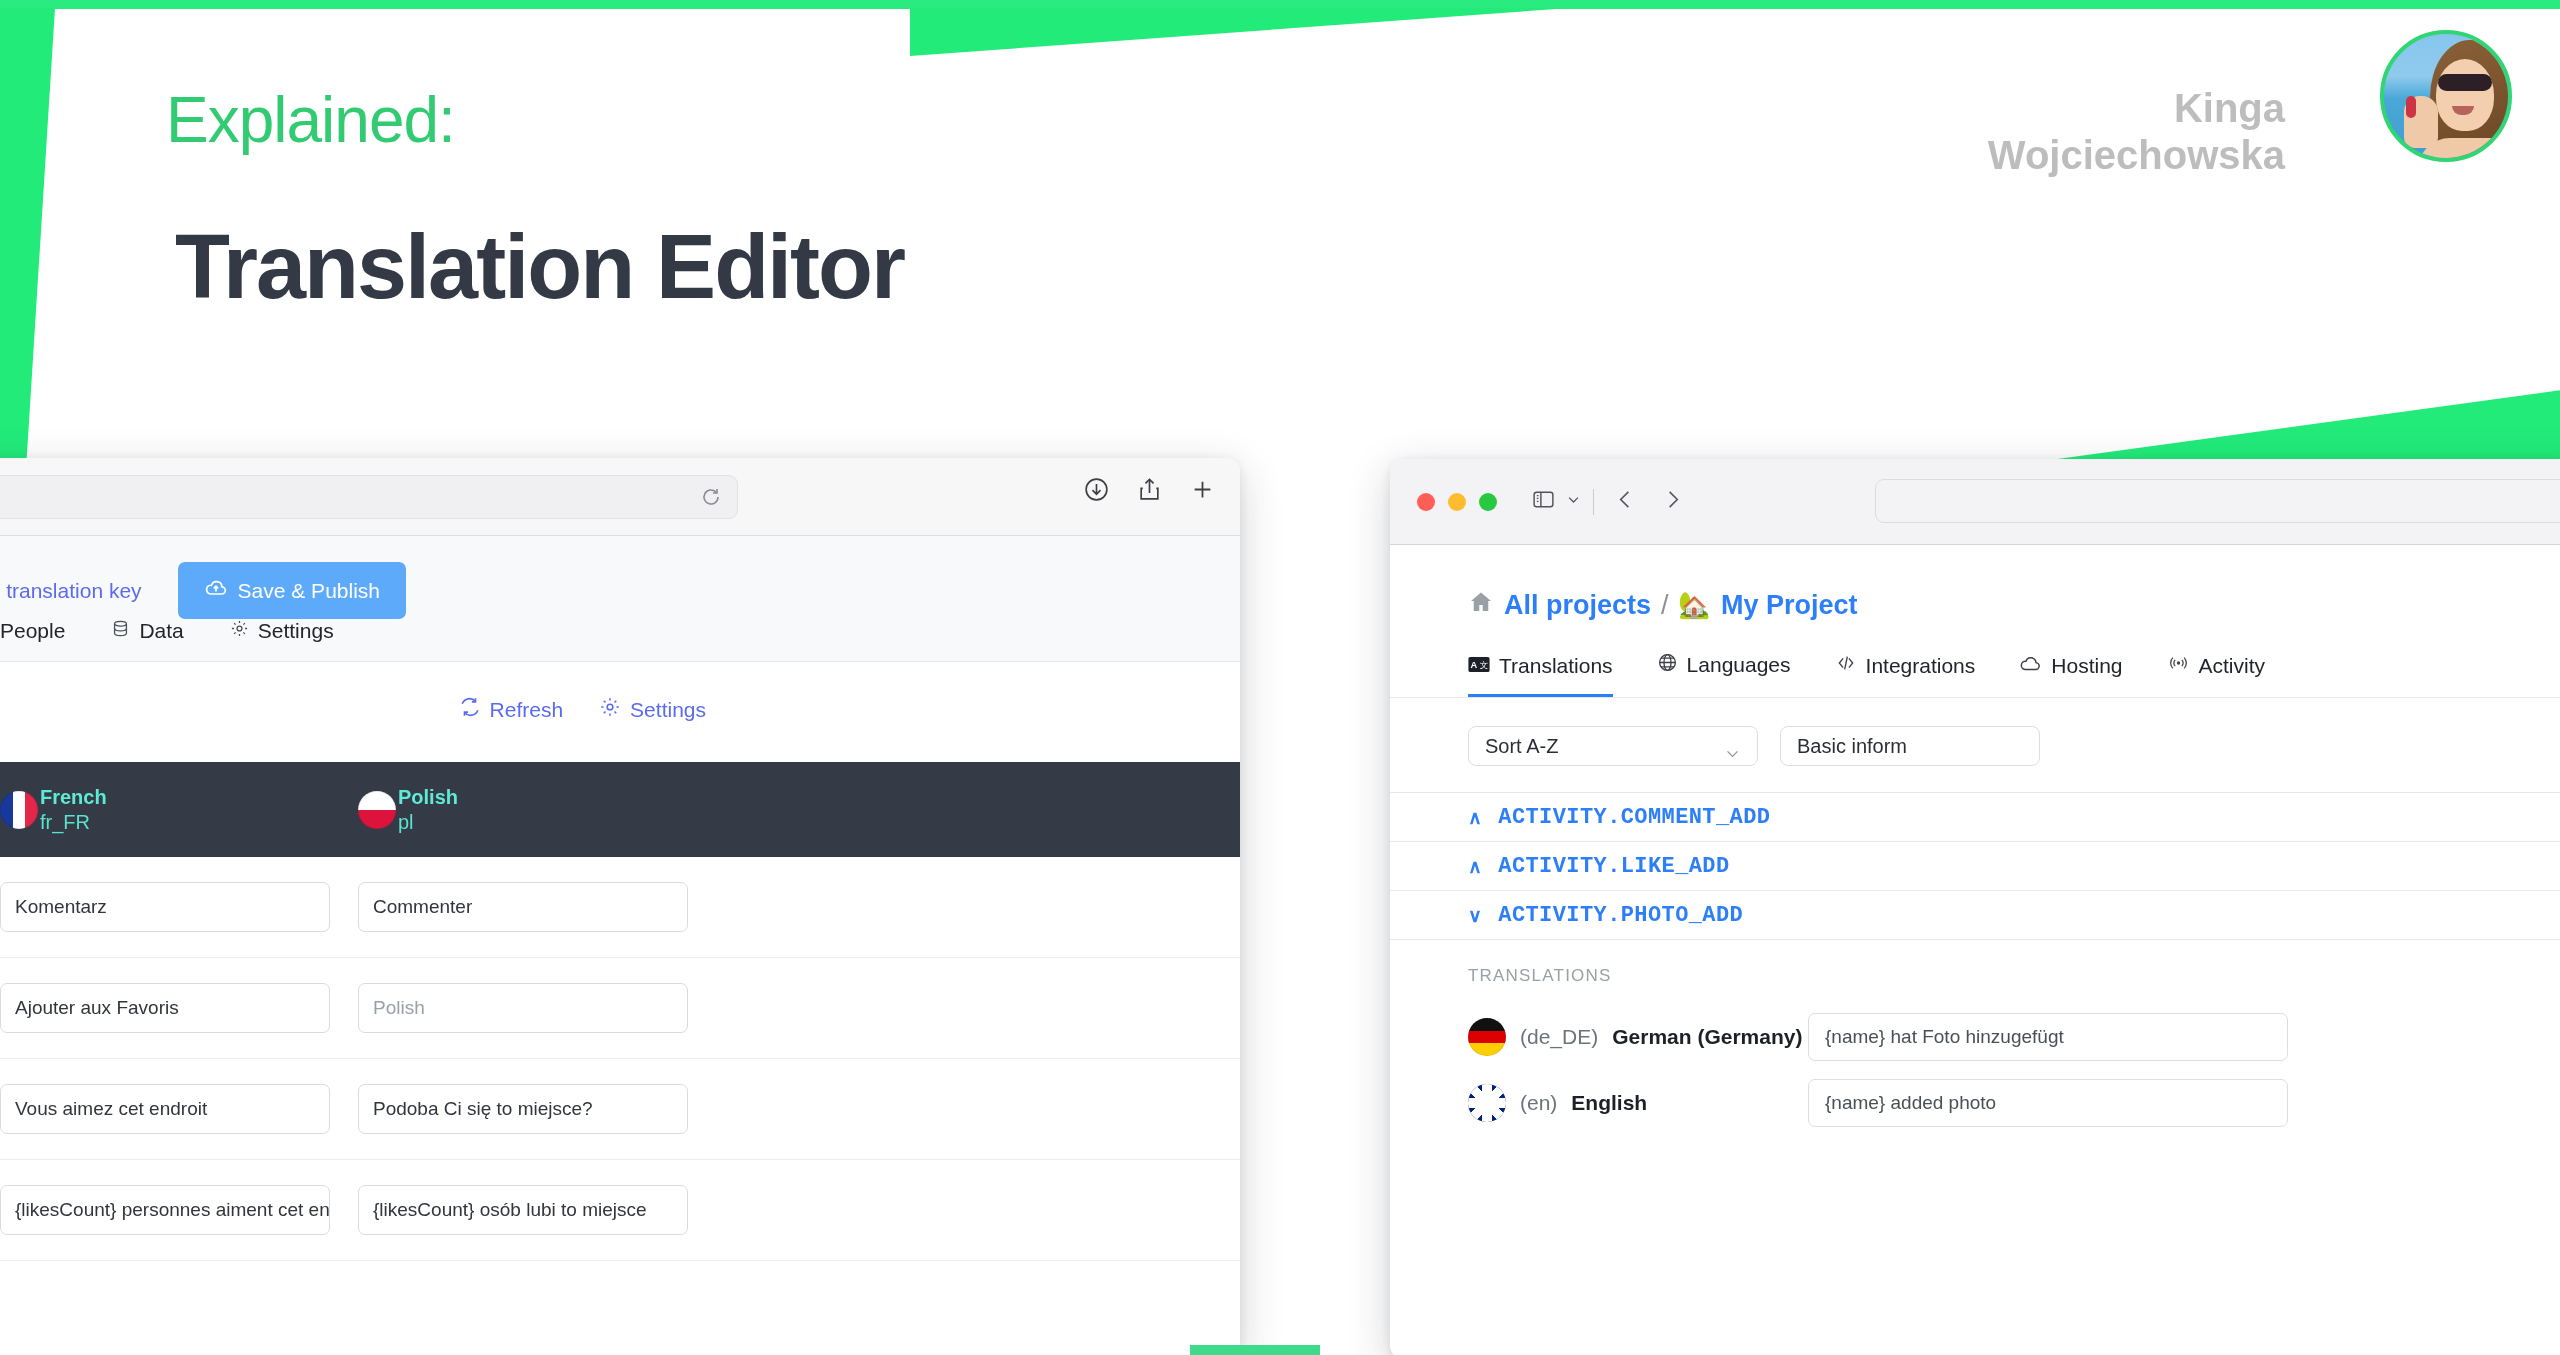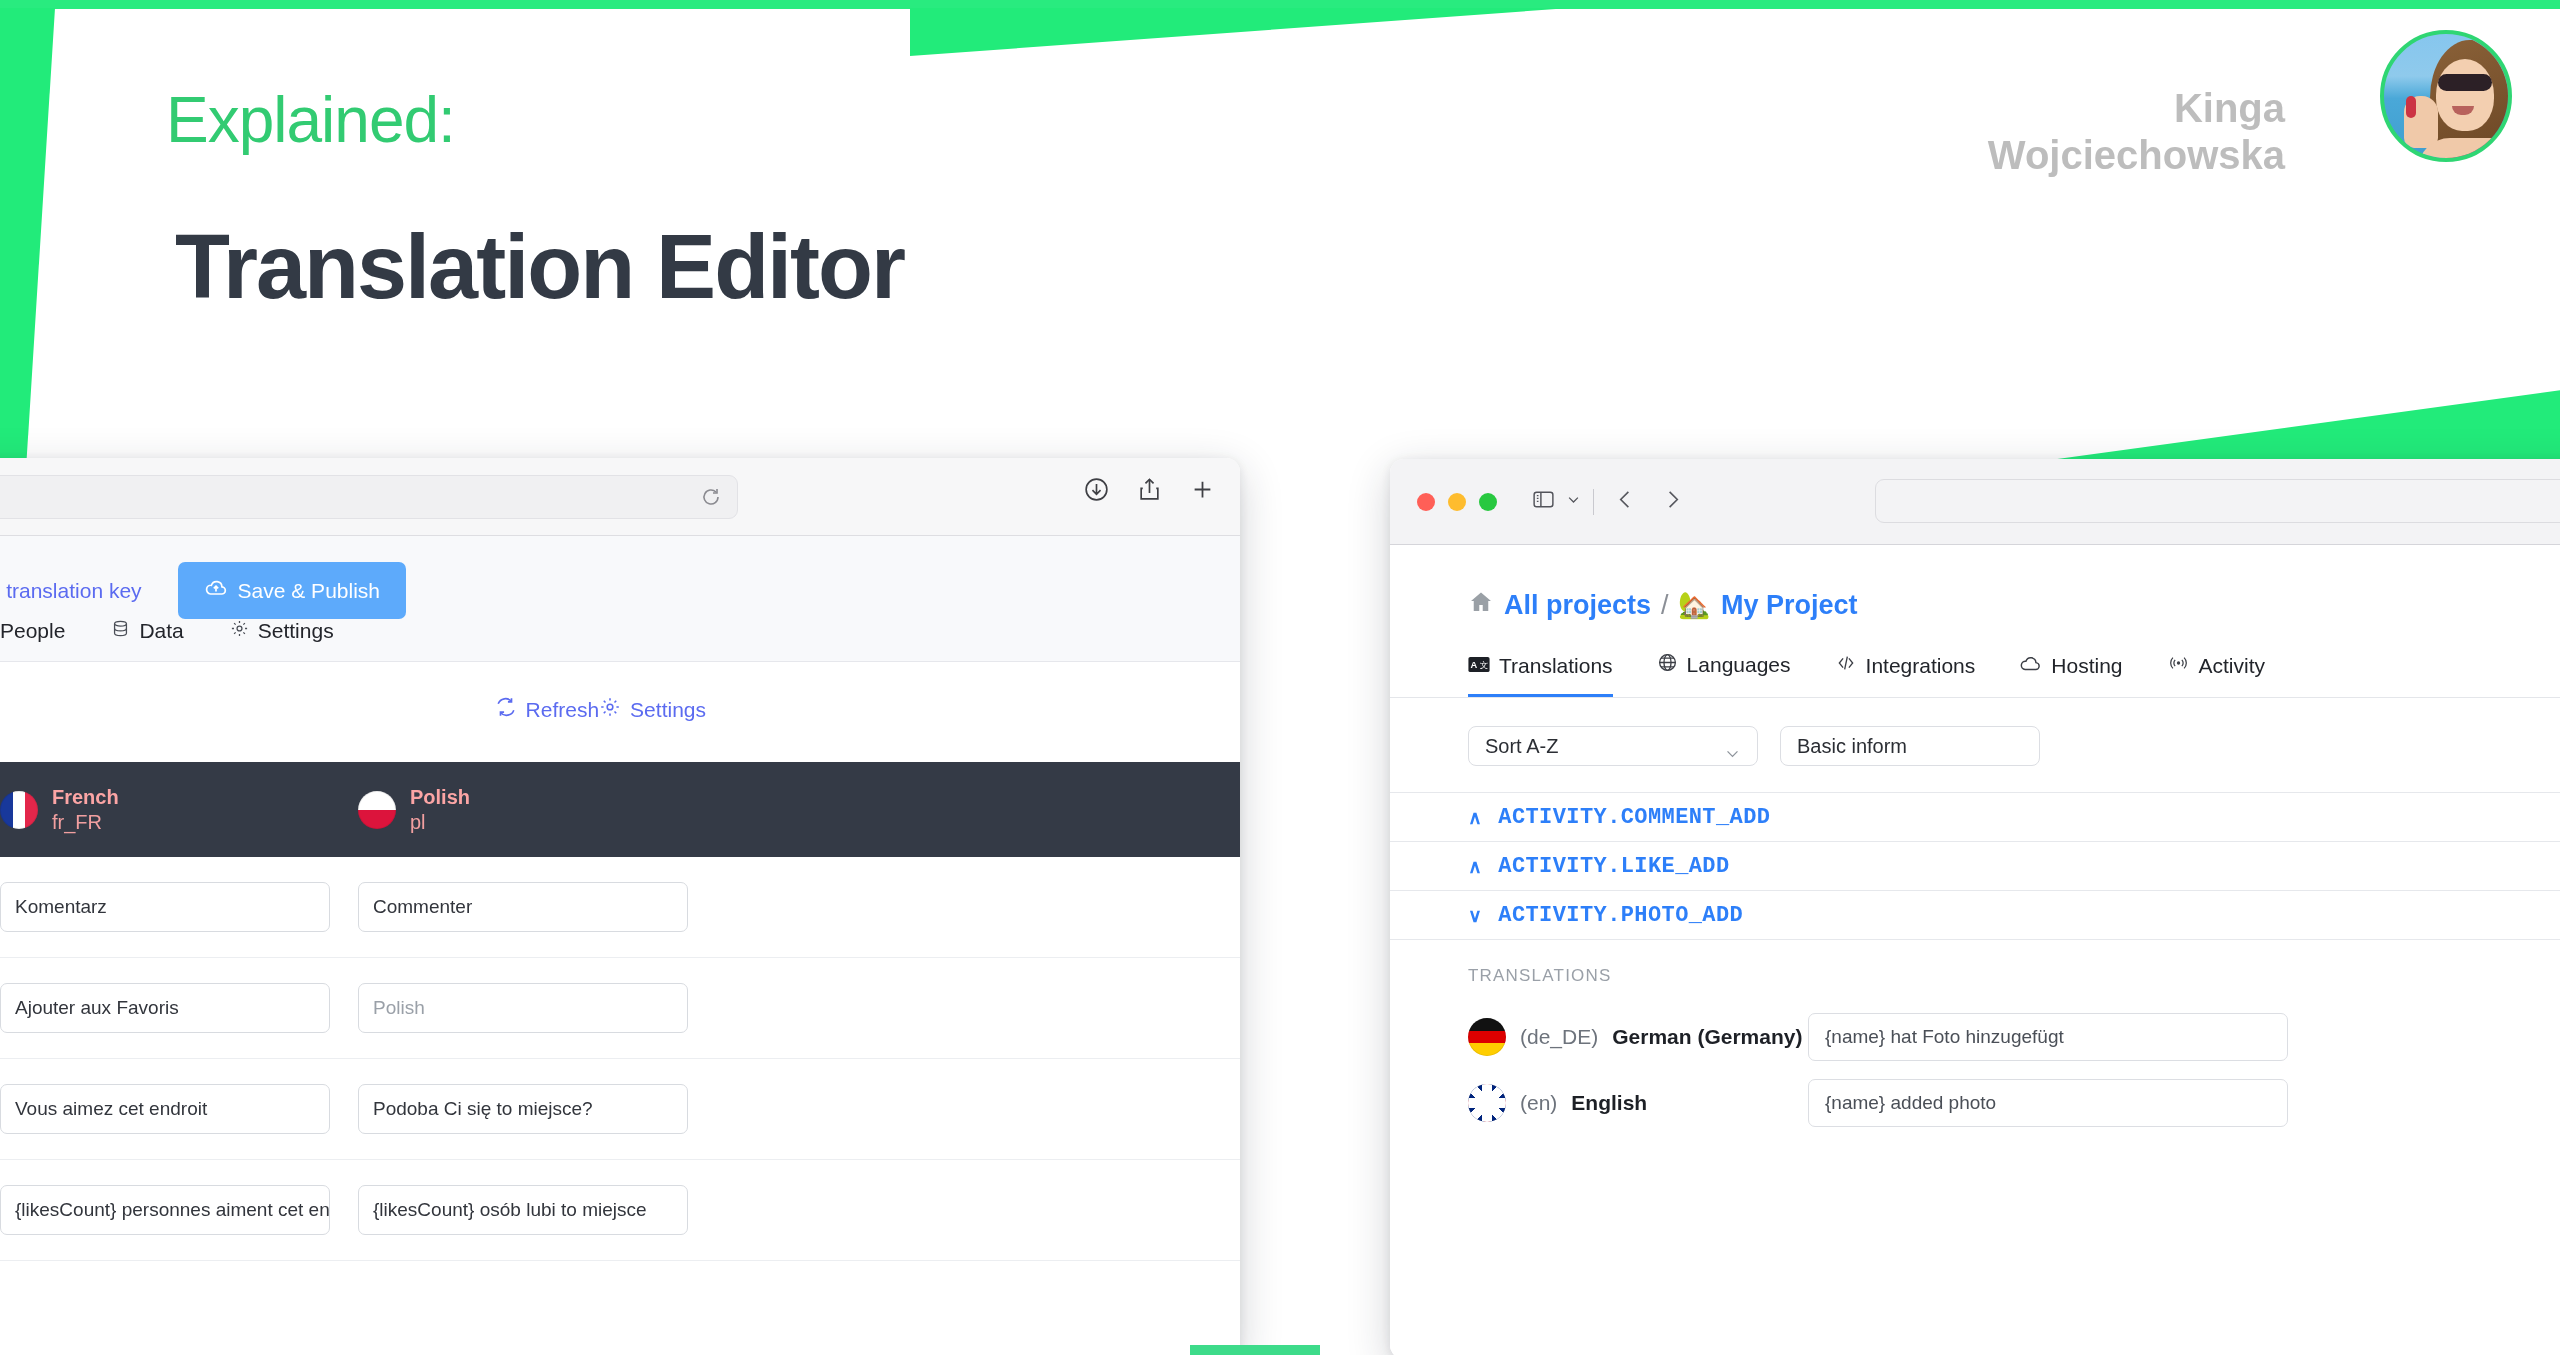--- a/index.html
+++ b/index.html
@@ -199,36 +199,36 @@
   }
   .lw-tab { display: flex; align-items: center; gap: 9px; }
 
   .lw-subbar {
     position: relative;
     height: 100px;
     background: #ffffff;
   }
   .lw-subactions {
     position: absolute; right: 534px; top: 34px;
-    display: flex; align-items: center; 
+    display: flex; align-items: center; gap: 36px;
     color: #5b6bf0; font-size: 21px; font-weight: 500;
   }
   .lw-subaction { display: flex; align-items: center; gap: 9px; }
 
   .lw-thead {
     display: flex;
     background: #343a46;
     height: 95px;
     padding-left: 300px;
     align-items: center;
   }
   .lw-th {
-    display: flex; align-items: center; gap: 14px;
+    display: flex; align-items: center; gap: 2px;
     width: 358px; flex: 0 0 358px;
-    color: #fca5a5;
+    color: #5eead4;
   }
   .lw-th .lang-name { font-size: 20px; font-weight: 600; line-height: 1.25; }
   .lw-th .lang-code { font-size: 20px; font-weight: 400; line-height: 1.25; opacity: .95; }
 
   .flag {
     width: 38px; height: 38px; border-radius: 50%;
     overflow: hidden; flex: 0 0 38px;
     box-shadow: 0 0 0 1px rgba(0,0,0,.08) inset;
     position: relative;
   }

